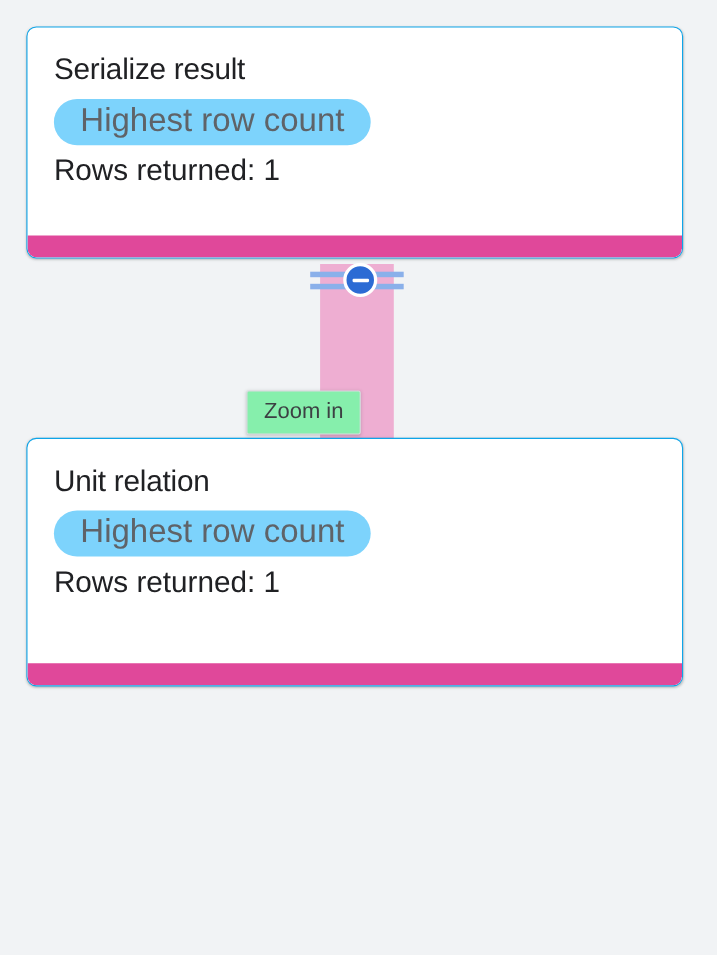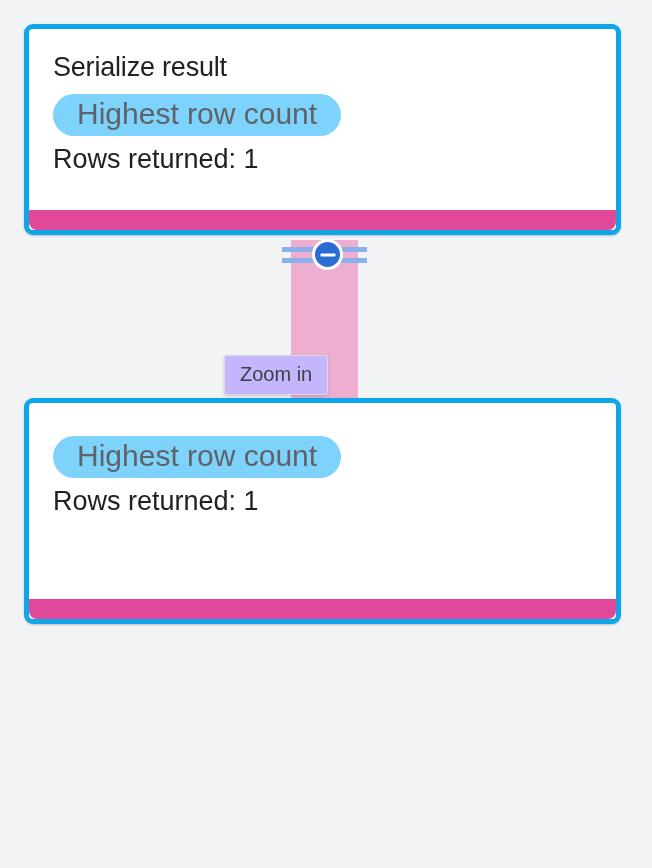--- a/index.html
+++ b/index.html
@@ -18,21 +18,21 @@
   #canvas {
     position: absolute;
     inset: 0;
   }
 
   
   .node {
     position: absolute;
     box-sizing: border-box;
     background: #ffffff;
-    border: 5px solid #0ea5e9;
+    border: 1px solid #0ea5e9;
     border-radius: 9px;
     box-shadow: 0 1px 2px rgba(60,64,67,0.28);
     overflow: hidden;
   }
   .node-body {
     padding: 22px 24px 0 24px;
   }
   .node-title {
     font-size: 27px;
     line-height: 32px;
@@ -123,21 +123,21 @@
     border-radius: 1px;
     background: #ffffff;
   }
 
   
   .tooltip {
     position: absolute;
     left: 224px;
     top: 355px;
     padding: 7px 15px 9px 15px;
-    background: #c4b5fd;
+    background: #86efac;
     border: 1px solid #dadce0;
     border-radius: 2px;
     box-shadow: 0 1px 3px rgba(60,64,67,0.25);
     font-size: 20px;
     line-height: 22px;
     color: #3c4043;
     white-space: nowrap;
   }
 </style>
 </head>
@@ -151,20 +151,21 @@
     <div class="node-body">
       <div class="node-title">Serialize result</div>
       <div class="chip">Highest row count</div>
       <div class="node-meta">Rows returned: 1</div>
     </div>
     <div class="node-accent"></div>
   </div>
 
   <div class="node" id="node-unit">
     <div class="node-body">
+      <div class="node-title">Unit relation</div>
       <div class="chip">Highest row count</div>
       <div class="node-meta">Rows returned: 1</div>
     </div>
     <div class="node-accent"></div>
   </div>
 
   <div class="edge-control">
     <div class="rail left"></div>
     <div class="rail rail-2 left"></div>
     <div class="rail right"></div>

